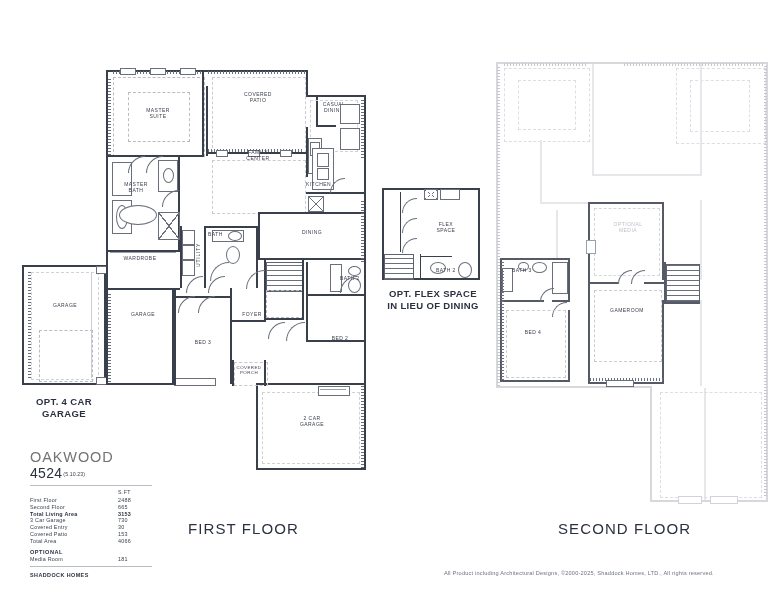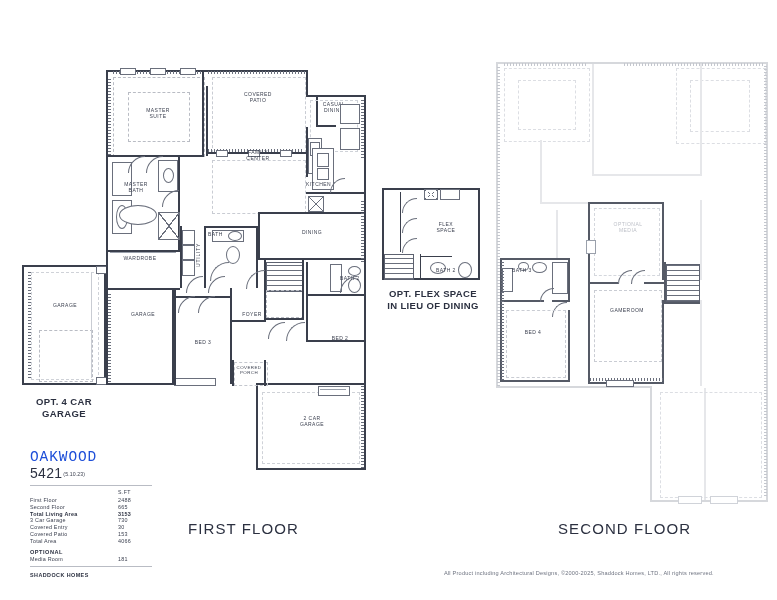--- a/index.html
+++ b/index.html
@@ -62,21 +62,21 @@
     font-size:9.5px;font-weight:bold;letter-spacing:.35px;color:#2b3040;
     white-space:pre-line;
   }
   .floorlbl{
     position:absolute;font-size:15px;letter-spacing:1.1px;color:#2b3040;
     white-space:nowrap;
   }
 
   
   .tb{position:absolute;left:30px;top:450px;width:122px;}
-  .tb-name{font-size:14.5px;letter-spacing:.9px;color:#1d4ed8;line-height:1;font-family:Liberation Mono, monospace;}
+  .tb-name{font-size:14.5px;letter-spacing:.9px;color:#737373;line-height:1;}
   .tb-num{font-size:14px;letter-spacing:.3px;color:#2b3040;line-height:1.1;margin-top:1px;}
   .tb-num .rev{font-size:5.2px;letter-spacing:.1px;vertical-align:2px;margin-left:1px;color:#3c4150;}
   .rule{height:1px;background:#b9bcc4;margin:4px 0 3px;}
   .tb-tbl{width:100%;border-collapse:collapse;font-size:5.4px;color:#3c4150;letter-spacing:.25px;}
   .tb-tbl td{padding:.45px 0;vertical-align:top;}
   .tb-tbl td.v{text-align:left;width:34px;padding-left:4px;}
   .tb-tbl tr.hdr td{font-size:5.2px;letter-spacing:.4px;padding-bottom:1px;}
   .tb-tbl tr.bold td{font-weight:bold;color:#2b3040;}
   .tb-opt{font-size:5.6px;font-weight:bold;letter-spacing:.5px;margin-top:5px;color:#2b3040;}
   .tb-optrow{display:flex;font-size:5.4px;color:#3c4150;letter-spacing:.25px;margin-top:.5px;}
@@ -360,21 +360,21 @@
     <div class="hatchv" style="left:501px;top:262px;width:3px;height:118px;"></div>
     <div class="dash" style="left:506px;top:310px;width:58px;height:66px;border-color:#c9ccd3;"></div>
     <div class="rlbl" style="left:512px;top:268px;width:30px;text-align:left;">BATH 3</div>
     <div class="rlbl" style="left:508px;top:330px;width:50px;">BED 4</div>
 
     <div class="floorlbl" style="left:558px;top:520px;">SECOND FLOOR</div>
   </div>
 
   <div class="tb">
     <div class="tb-name">OAKWOOD</div>
-    <div class="tb-num"><span>5421</span><span class="rev">(5.10.23)</span></div>
+    <div class="tb-num"><span>4524</span><span class="rev">(5.10.23)</span></div>
     <div class="rule"></div>
     <table class="tb-tbl">
       <tbody>
           <tr class="hdr">
         <td></td>
         <td class="v">S.FT</td>
       </tr>
       <tr>
             <td>First Floor</td>
             <td class="v">2488</td>

